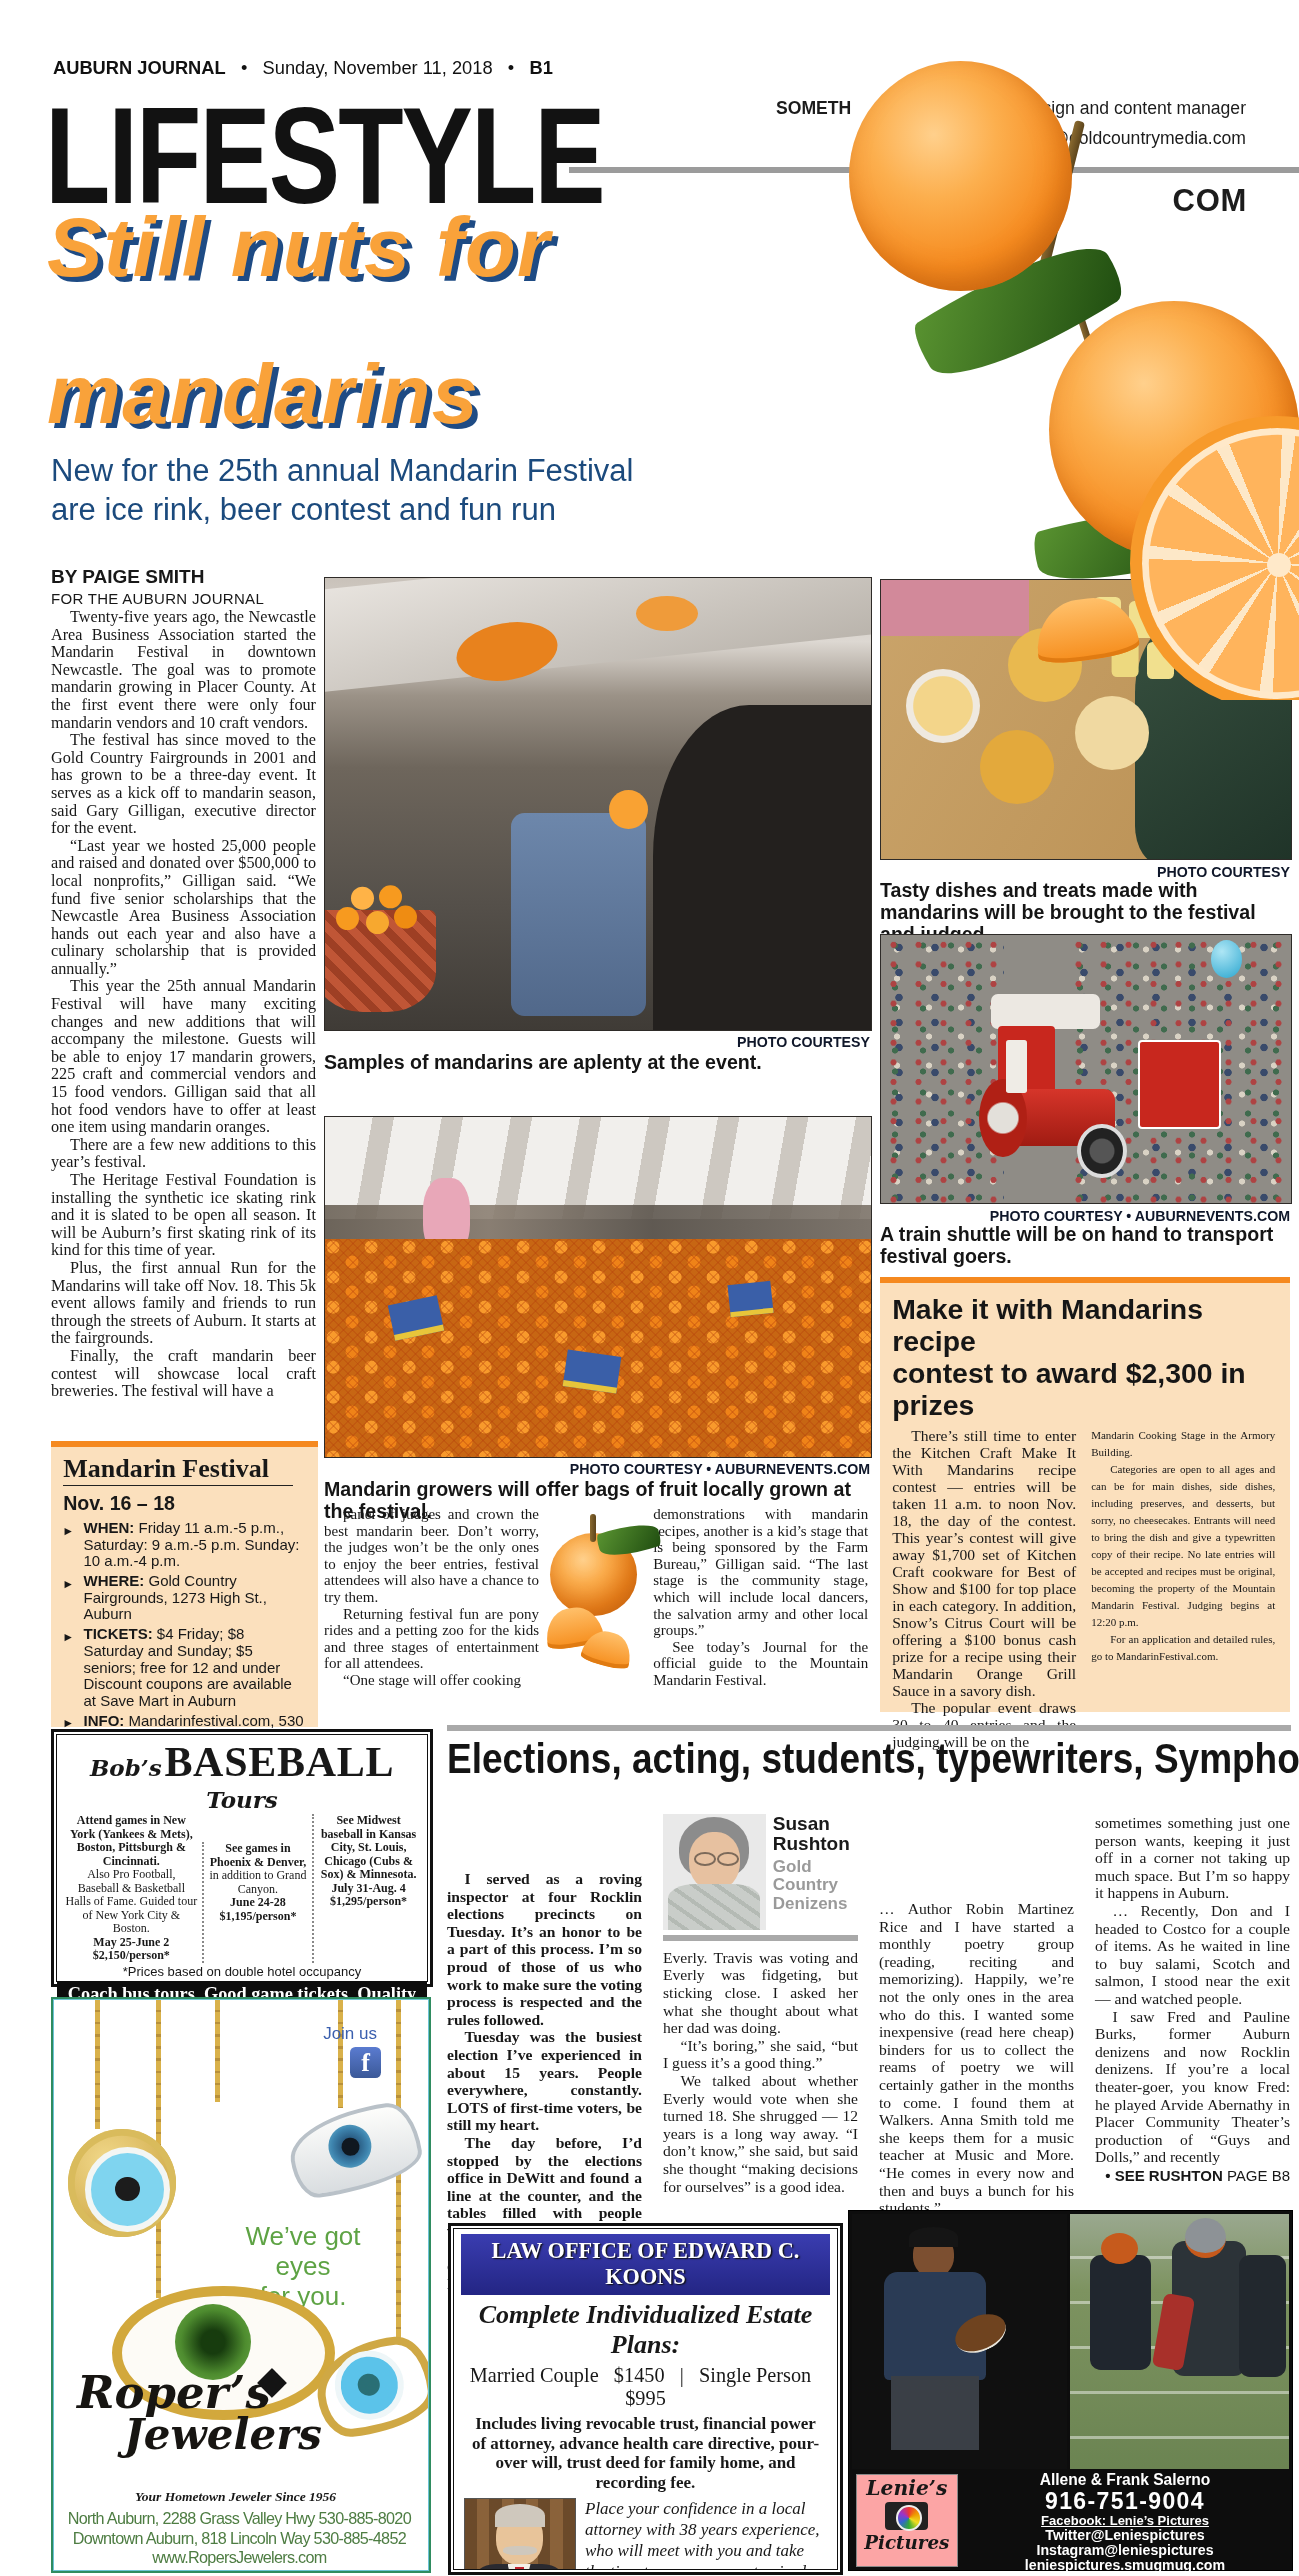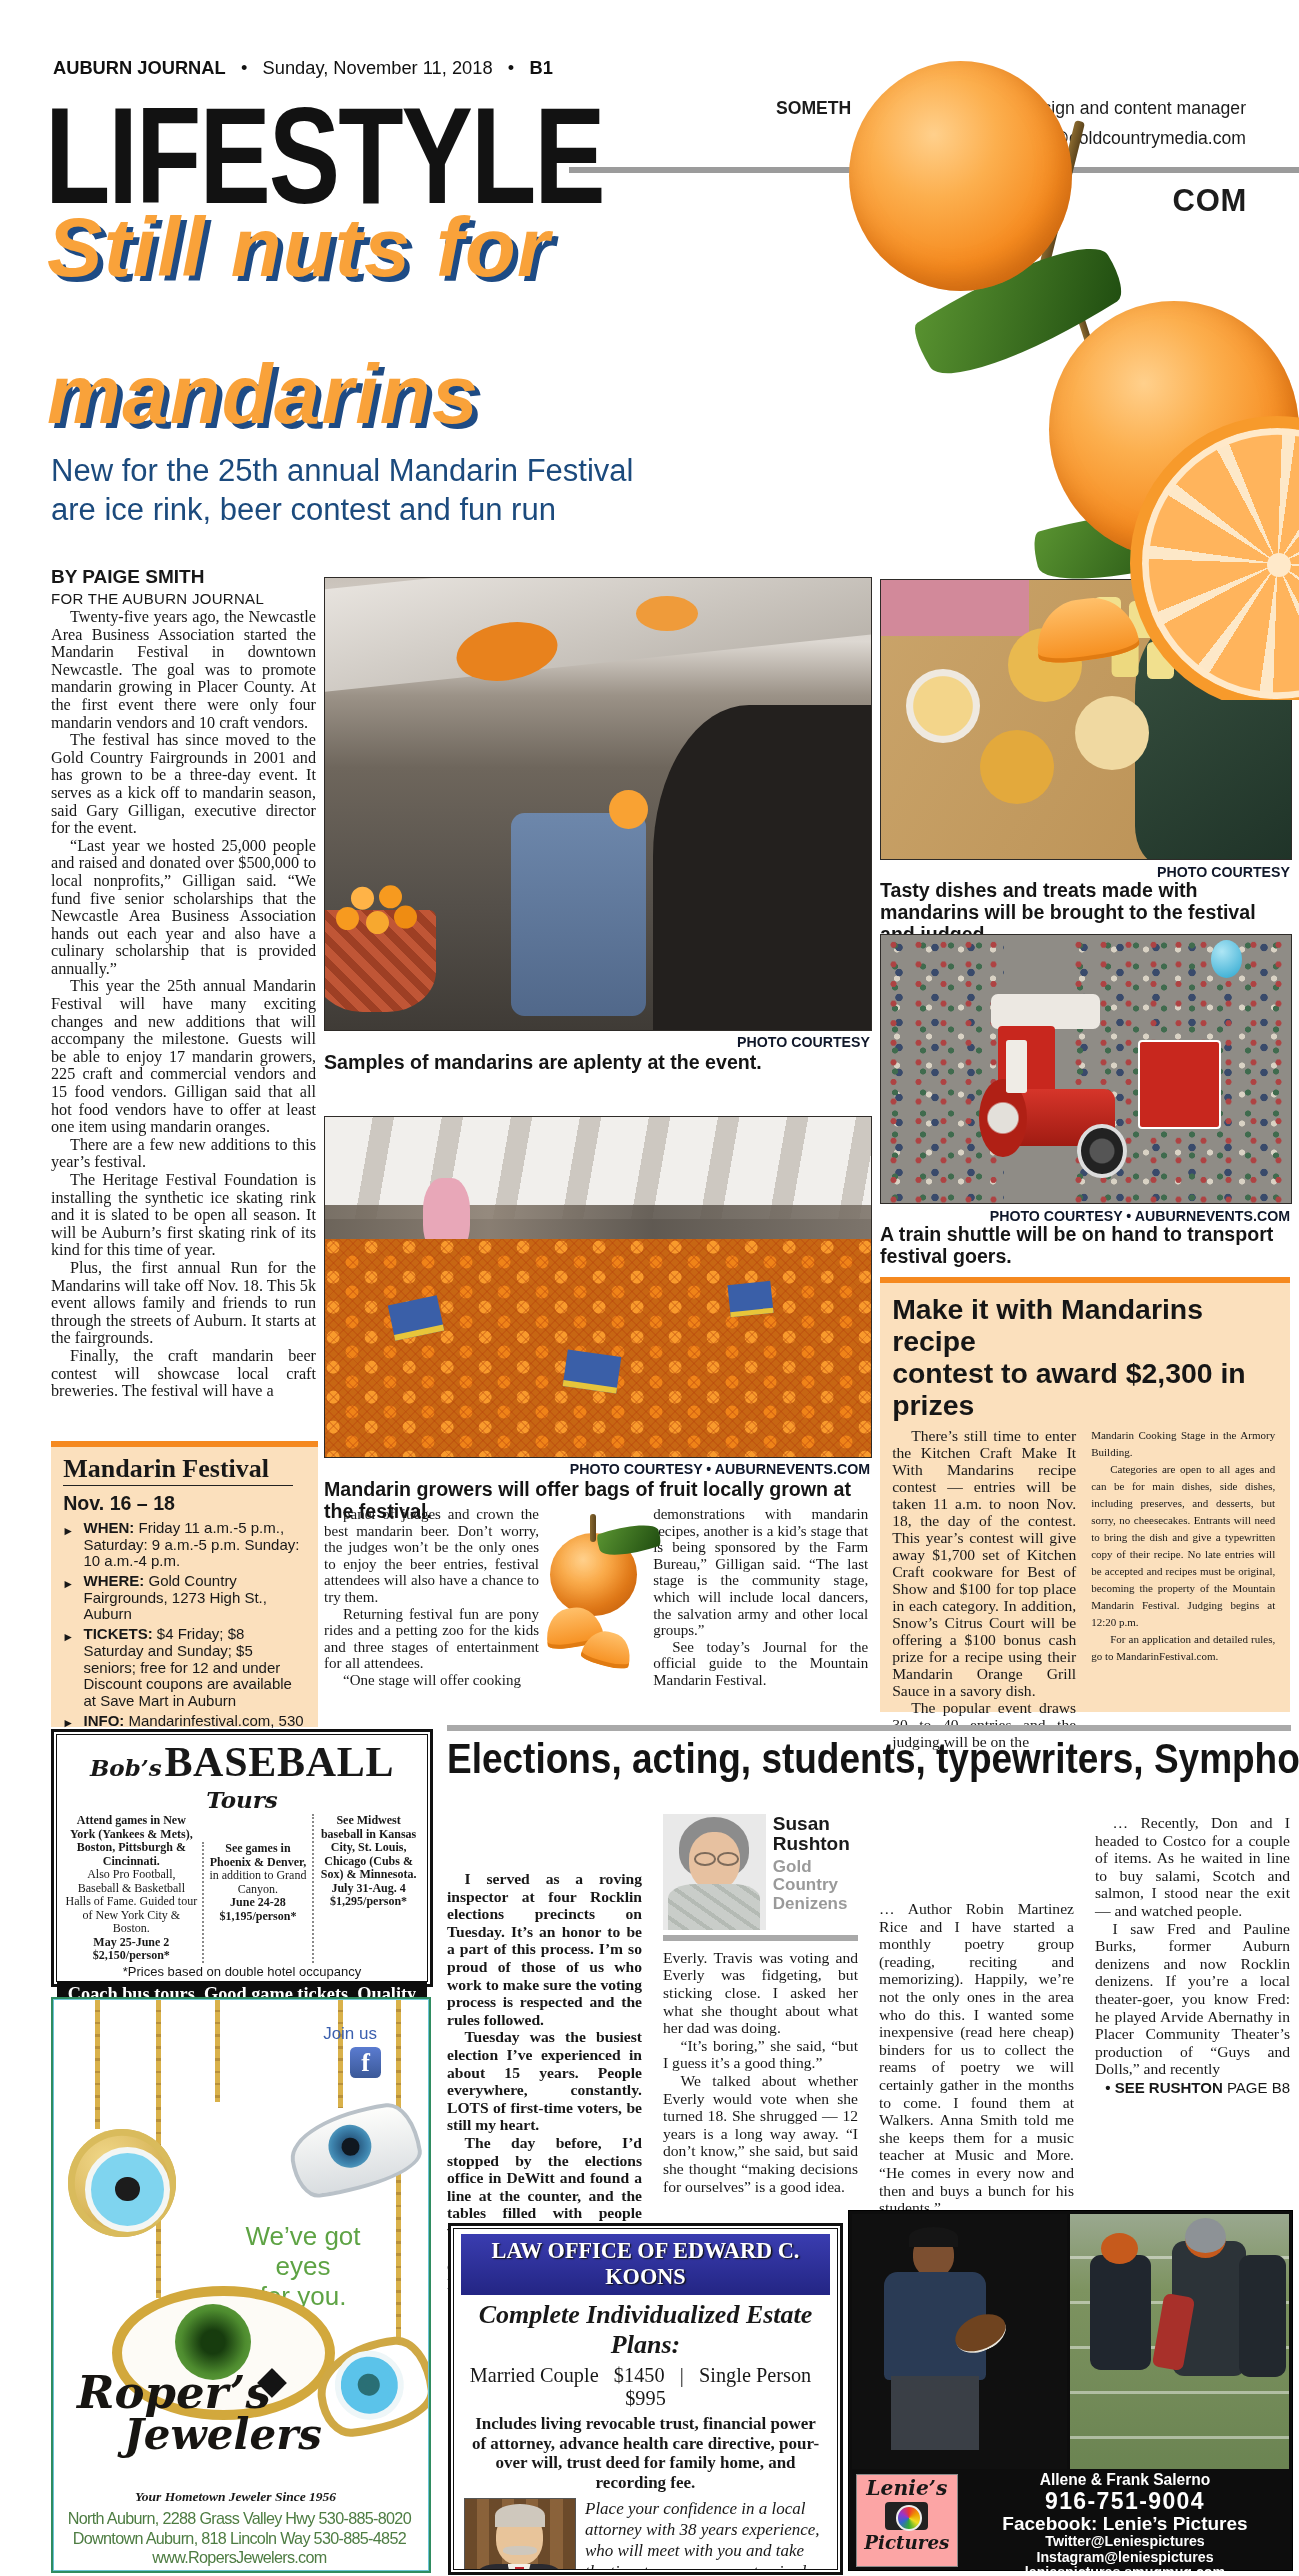--- a/index.html
+++ b/index.html
@@ -297,20 +297,21 @@
     <p>“It’s boring,” she said, “but I guess it’s a good thing.”</p>
     <p>We talked about whether Everly would vote when she turned 18. She shrugged — 12 years is a long way away. “I don’t know,” she said, but said she thought “making decisions for ourselves” is a good idea.</p>
   </div>
 
   <div class="rcol" style="left:879px;top:1900px;">
     <p style="text-indent:0;">… Author Robin Martinez Rice and I have started a monthly poetry group (reading, reciting and memorizing). Happily, we’re not the only ones in the area who do this. I wanted some inexpensive (read here cheap) binders for us to collect the reams of poetry we will certainly gather in the months to come. I found them at Walkers. Anna Smith told me she keeps them for a music teacher at Music and More. “He comes in every now and then and buys a bunch for his students.”</p>
     <p>This kindness warmed me to the core. I’m sure this happens other places — a local store pays attention to what a few want,</p>
   </div>
 
   <div class="rcol" style="left:1095px;top:1814px;">
+    <p style="text-indent:0;">sometimes something just one person wants, keeping it just off in a corner not taking up much space. But I’m so happy it happens in Auburn.</p>
     <p>… Recently, Don and I headed to Costco for a couple of items. As he waited in line to buy salami, Scotch and salmon, I stood near the exit — and watched people.</p>
     <p>I saw Fred and Pauline Burks, former Auburn denizens and now Rocklin denizens. If you’re a local theater-goer, you know Fred: he played Arvide Abernathy in Placer Community Theater’s production of “Guys and Dolls,” and recently</p>
     <div class="sans" style="text-align:right;font-size:15px;margin-top:1.4px;">
       <b>• SEE RUSHTON</b>
       <span>PAGE B8</span>
     </div>
   </div>
 
   <div class="abs" id="koons">
     <div class="inner">
@@ -364,21 +365,21 @@
     <div class="abs" style="left:6.8px;top:263px;width:100px;height:91px;background:#fca5a5;border:0.7px solid #888;text-align:center;">
       <div style="font:bold italic 20.3px 'DejaVu Serif',serif;margin-top:1.4px;">Lenie’s</div>
       <div style="position:relative;width:43px;height:28.4px;margin:1.4px auto;background:#222;border-radius:4.1px;">
         <div class="abs" style="left:10.8px;top:3.4px;width:21.7px;height:21.7px;border-radius:50%;background:conic-gradient(#e33,#e90,#ed2,#3a3,#36c,#93c,#e33);border:2.7px solid #eee;"></div>
       </div>
       <div style="font:bold italic 18.3px 'DejaVu Serif',serif;">Pictures</div>
     </div>
     <div class="abs sans" style="left:114px;top:261px;width:324px;text-align:center;color:#fff;font-weight:bold;line-height:1.08;">
       <div style="font-size:15.6px;">Allene &amp; Frank Salerno</div>
       <div style="font-size:23px;letter-spacing:1.4px;">916-751-9004</div>
-      <div style="font-size:19px;">Facebook: Lenie’s Pictures</div>
+      <div style="font-size:13px;text-decoration:underline;">Facebook: Lenie’s Pictures</div>
       <div style="font-size:14.2px;">Twitter@Leniespictures</div>
       <div style="font-size:14.2px;">Instagram@leniespictures</div>
       <div style="font-size:14.2px;">leniespictures.smugmug.com</div>
     </div>
   </div>
 
   <div class="abs" id="ropers">
     <div class="inner">
       <div class="chain" style="left:41px;height:129px;"></div>
       <div class="chain" style="left:102px;height:298px;"></div>

